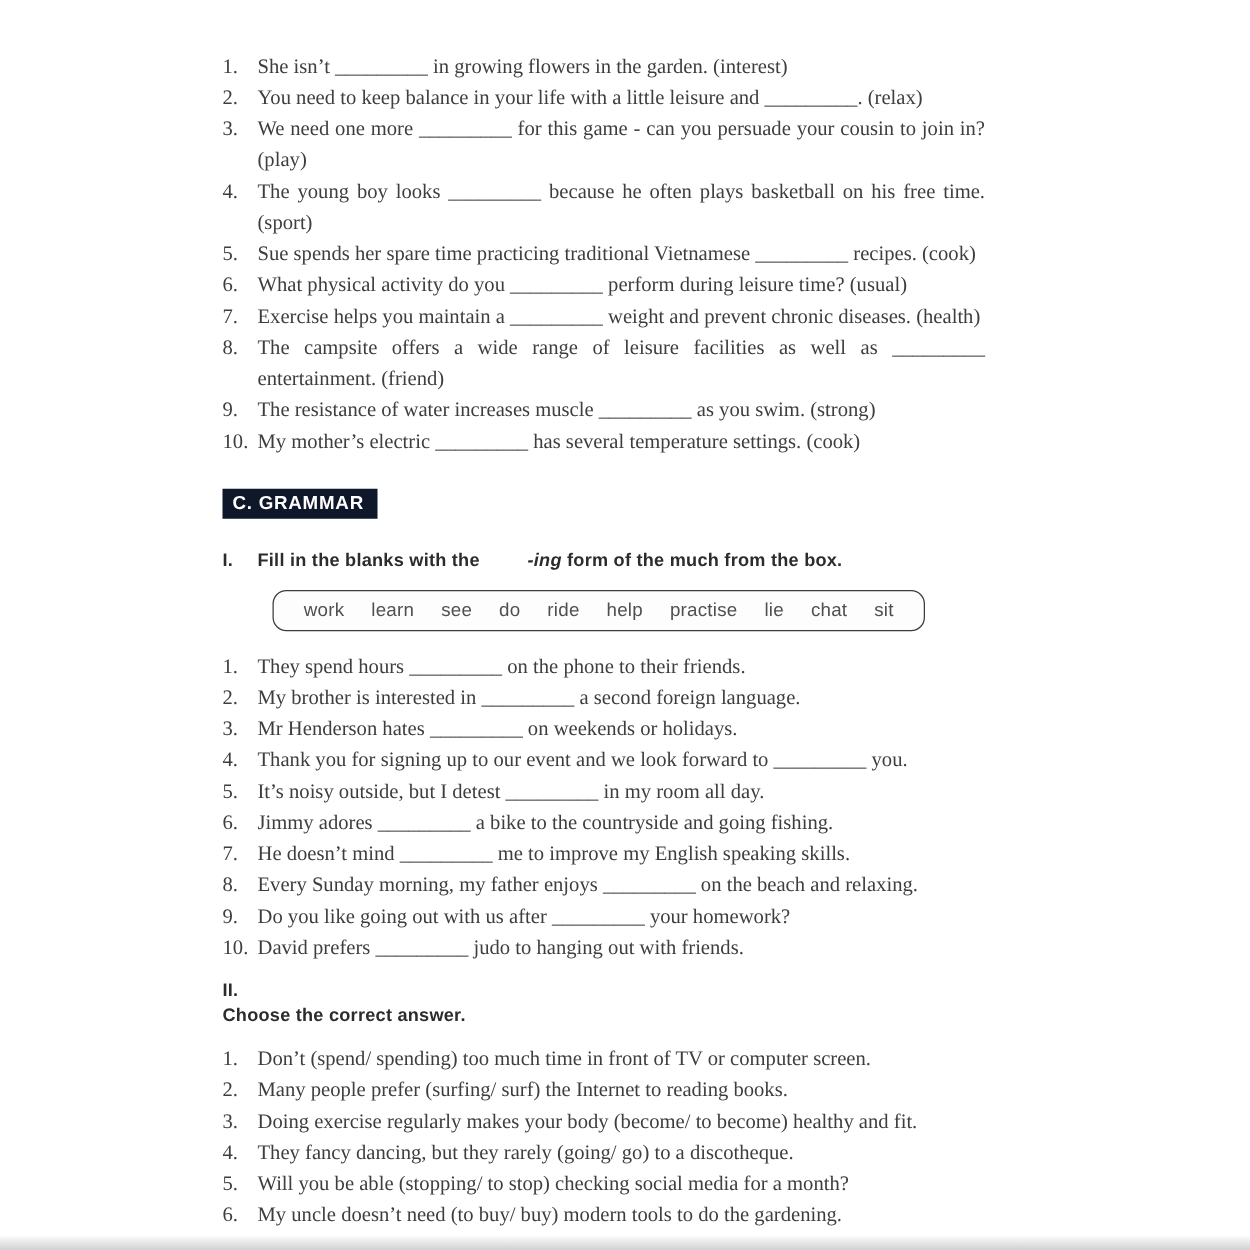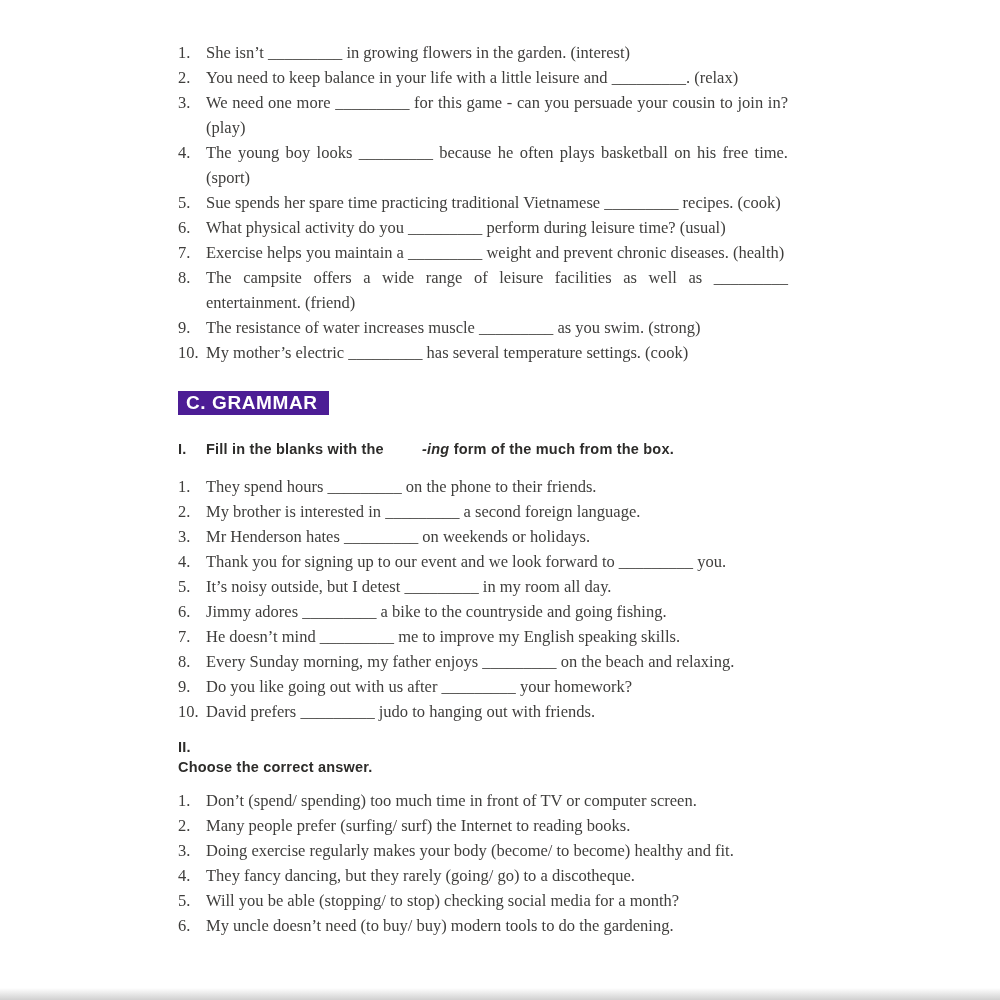--- a/index.html
+++ b/index.html
@@ -43,25 +43,25 @@
     font-size: 16.5px;
     line-height: 25px;
     color: #3f3e3c;
   }
   .item .num { width: 28px; flex-shrink: 0; }
   .item .txt { flex: 1; text-align: justify; }
 
   .grammar-badge {
     display: inline-block;
     margin-top: 26px;
-    background: #4c1d95;
+    background: #0f172a;
     color: #ffffff;
     font-family: "Liberation Sans", sans-serif;
     font-weight: bold;
-    font-size: 19px;
+    font-size: 15px;
     line-height: 15px;
     padding: 4px 11px 5px 8px;
     letter-spacing: 0.6px;
   }
   .heading-i { margin-top: 24px; }
   .verb-box {
     margin-top: 13px;
     margin-left: 40px;
     width: 522px;
     height: 33px;
@@ -157,20 +157,32 @@
 
     
     <div class="grammar-badge">C. GRAMMAR</div>
 
     
     <div class="sec-heading heading-i">
       <span class="lbl">I.</span>
       <span class="ttl"><span>Fill in the blanks with the </span><span class="ital">-ing</span><span> form of the much from the box.</span></span>
     </div>
 
+    <div class="verb-box">
+      <span class="word">work</span>
+      <span class="word">learn</span>
+      <span class="word">see</span>
+      <span class="word">do</span>
+      <span class="word">ride</span>
+      <span class="word">help</span>
+      <span class="word">practise</span>
+      <span class="word">lie</span>
+      <span class="word">chat</span>
+      <span class="word">sit</span>
+    </div>
 
     <div class="items items-i">
       <div class="item">
         <span class="num">1.</span>
         <span class="txt">They spend hours _________ on the phone to their friends.</span>
       </div>
       <div class="item">
         <span class="num">2.</span>
         <span class="txt">My brother is interested in _________ a second foreign language.</span>
       </div>

